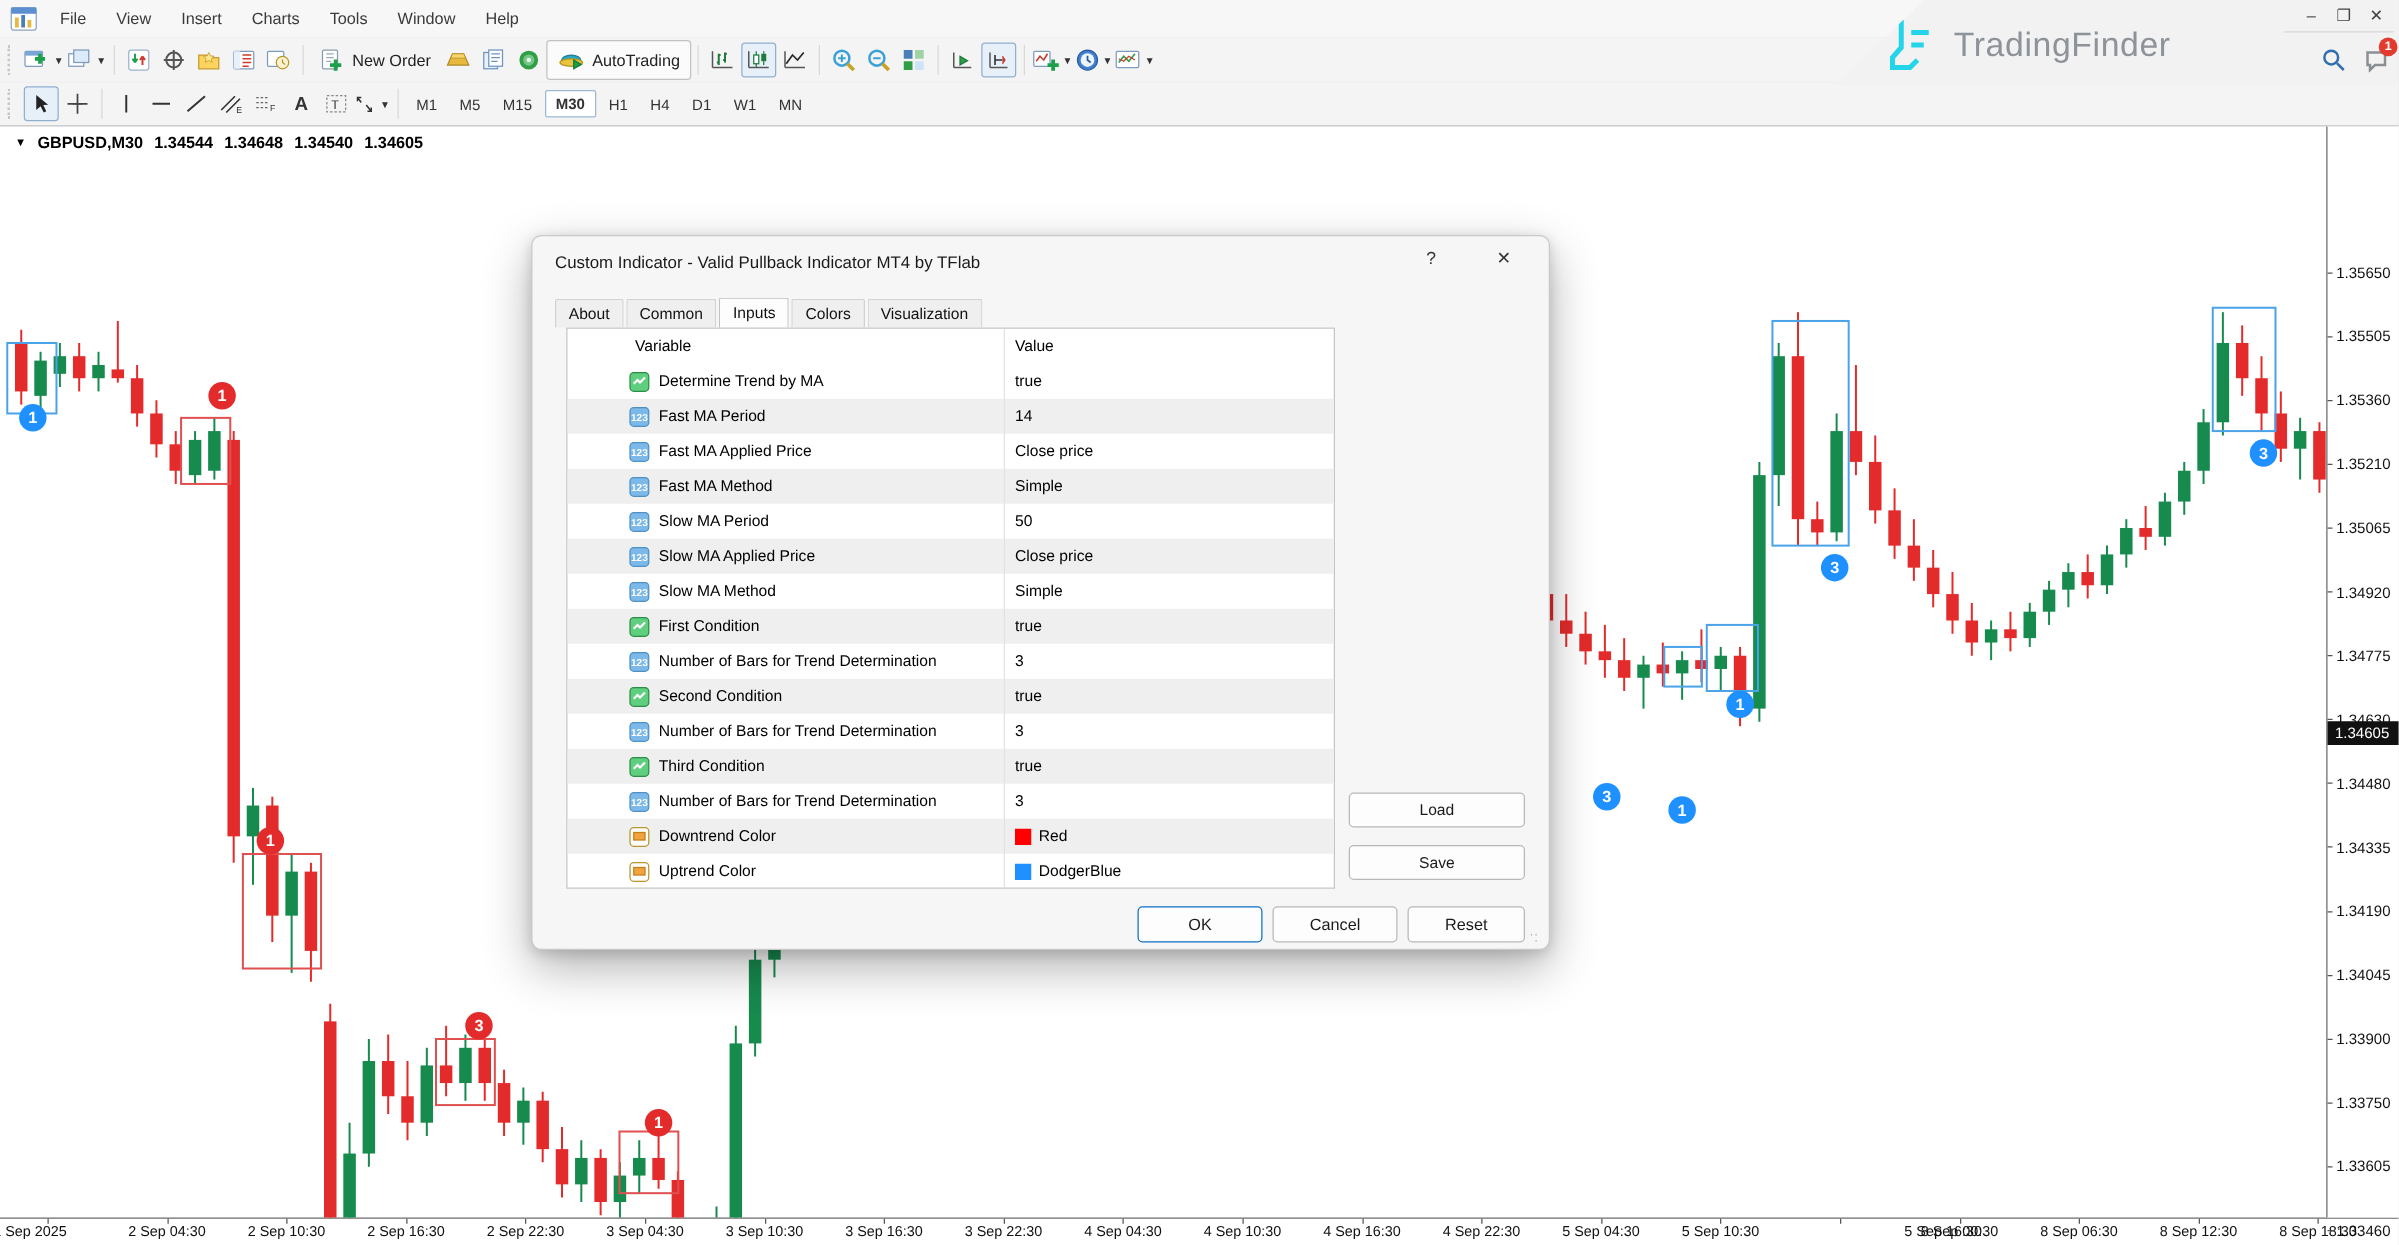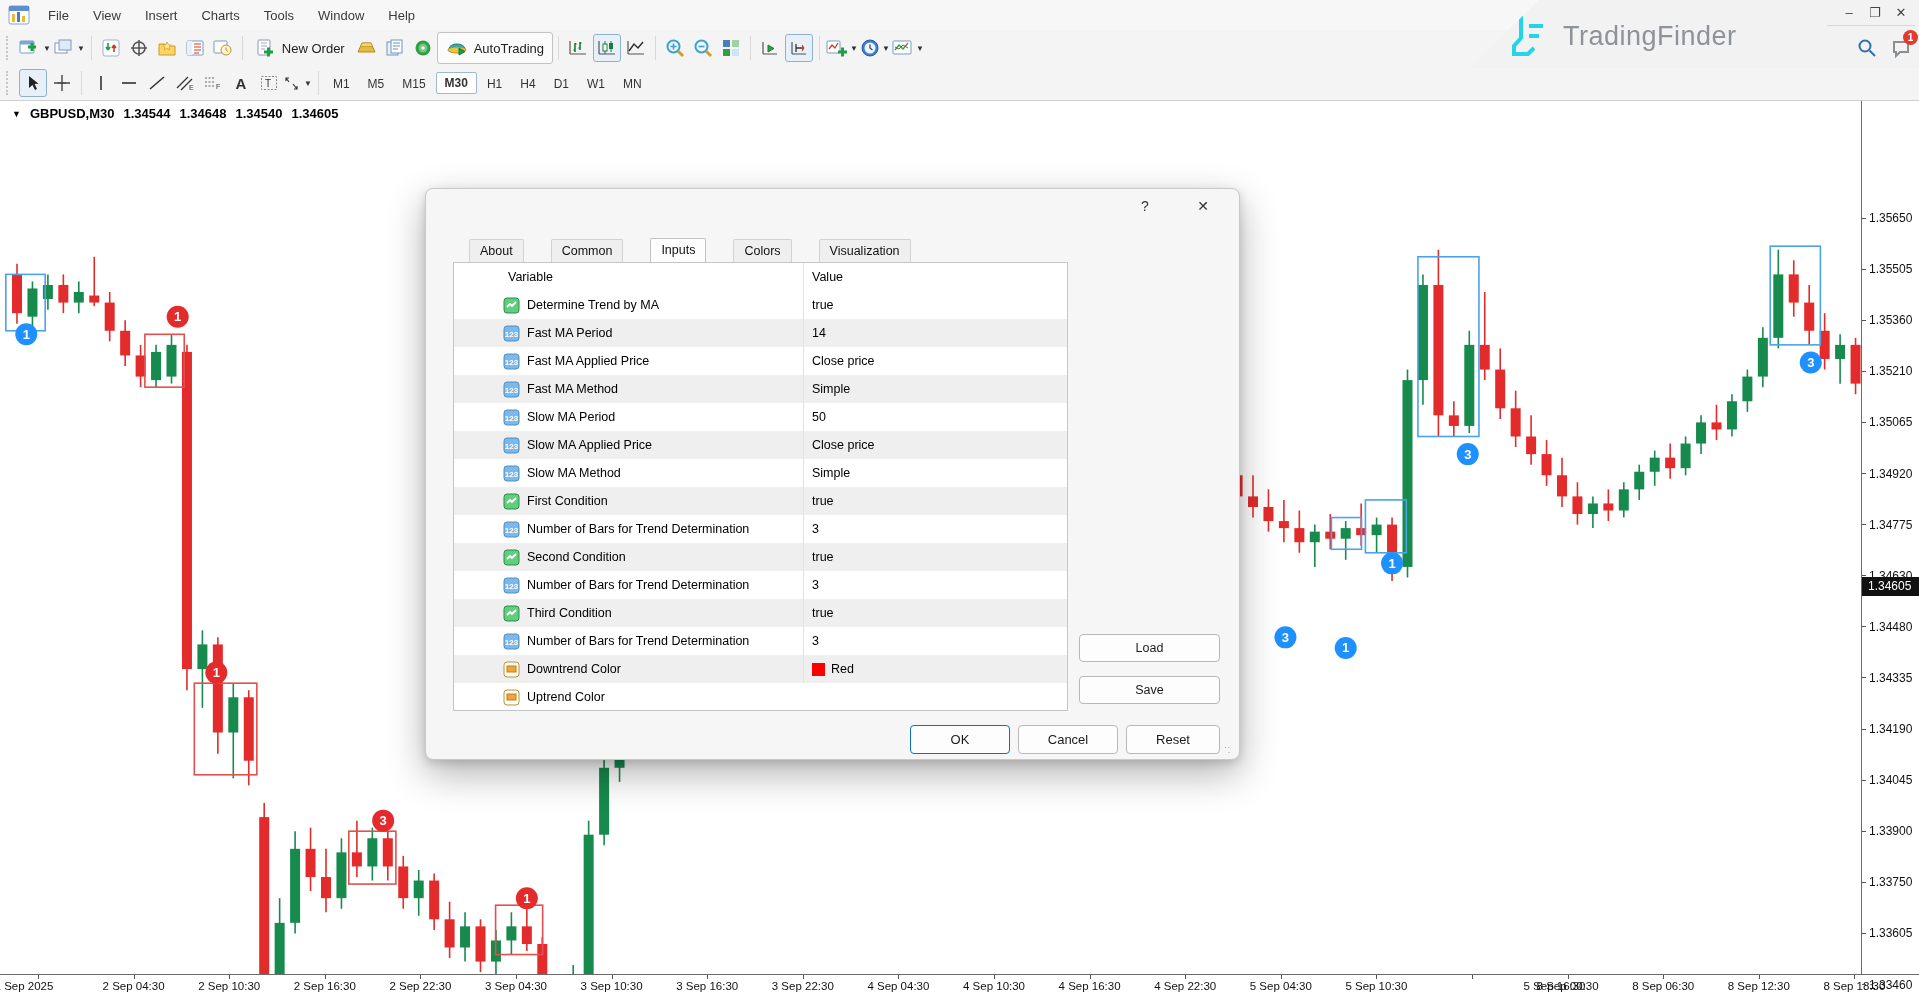--- a/index.html
+++ b/index.html
@@ -39,21 +39,21 @@
   .taxis{position:absolute;left:0;top:873px;width:1919px;height:23px;border-top:1px solid #6b6b6b;background:#fff;}
   .tlabel{position:absolute;top:5px;font-size:11.5px;color:#111;transform:translateX(-50%);white-space:nowrap;}
   .ttick{position:absolute;top:0;width:1px;height:4px;background:#555;}
   
   .dialog{position:absolute;left:425px;top:188px;width:813px;height:570px;background:#f6f6f7;border:1px solid #c9c9c9;border-radius:8px;box-shadow:0 14px 38px rgba(0,0,0,.30),0 3px 10px rgba(0,0,0,.15);z-index:50;}
   .dlg-title{position:absolute;left:0;top:0;right:0;height:40px;display:flex;align-items:center;}
   .dlg-title .txt{margin-left:18px;font-size:13.5px;color:#1a1a1a;}
   .dlg-help{position:absolute;left:706px;top:9px;width:26px;height:24px;text-align:center;font-size:14px;color:#333;}
   .dlg-close{position:absolute;left:762px;top:9px;width:30px;height:24px;text-align:center;font-size:14px;color:#333;}
   .tabs{position:absolute;left:18px;top:47px;display:flex;align-items:flex-end;height:26px;}
-  .tab{padding:4px 10px;font-size:12.5px;color:#111;border:1px solid #d2d2d2;border-bottom:none;background:#efeff0;margin-right:2px;border-radius:2px 2px 0 0;margin-left:25px;}
+  .tab{padding:4px 10px;font-size:12.5px;color:#111;border:1px solid #d2d2d2;border-bottom:none;background:#efeff0;margin-right:2px;border-radius:2px 2px 0 0;}
   .tab.active{background:#fdfdfe;padding-bottom:6px;position:relative;top:1px;border-color:#c2c2c2;}
   .ptable{position:absolute;left:27px;top:73px;width:615px;height:449px;background:#fff;border:1px solid #c5c5c5;box-sizing:border-box;overflow:hidden;}
   .prow{display:flex;height:28px;align-items:center;font-size:12.5px;color:#000;}
   .prow.head{font-size:12.5px;}
   .prow.stripe{background:#efefef;}
   .pcell-var{width:305px;display:flex;align-items:center;gap:7px;padding-left:5px;box-sizing:border-box;margin-left:44px;}
   .pcell-val{flex:1;border-left:1px solid #e2e2e2;height:100%;display:flex;align-items:center;padding-left:8px;gap:6px;box-sizing:border-box;}
   .prow.head .pcell-var{padding-left:10px;}
   .swatch{width:13px;height:13px;display:inline-block;}
   .sidebtn{position:absolute;width:139px;height:26px;background:#fdfdfd;border:1px solid #b8b8b8;border-radius:4px;font-size:12.5px;color:#1a1a1a;display:flex;align-items:center;justify-content:center;}
@@ -728,20 +728,23 @@
         <div class="ttick" style="left: 1663.2px;"></div>
         <div class="tlabel" style="left: 1663.2px;">8 Sep 06:30</div>
         <div class="ttick" style="left: 1758.8px;"></div>
         <div class="tlabel" style="left: 1758.8px;">8 Sep 12:30</div>
         <div class="ttick" style="left: 1854.4px;"></div>
         <div class="tlabel" style="left: 1854.4px;">8 Sep 18:30</div>
       </div>
   </div>
 
   <div class="dialog">
+    <div class="dlg-title">
+      <span class="txt">Custom Indicator - Valid Pullback Indicator MT4 by TFlab</span>
+    </div>
     <div class="dlg-help">?</div>
     <div class="dlg-close">✕</div>
     <div class="tabs" id="dlg-tabs">
         <span class="tab">About</span>
         <span class="tab">Common</span>
         <span class="tab active">Inputs</span>
         <span class="tab">Colors</span>
         <span class="tab">Visualization</span>
       </div>
     <div class="ptable" id="param-table">
@@ -919,20 +922,24 @@
           </div>
         </div>
         <div class="prow">
           <div class="pcell-var">
             <svg width="17" height="17">
               <rect x="1" y="1" width="15" height="15" rx="3" fill="#fdfdfd" stroke="#b9952e"></rect>
               <rect x="4" y="5" width="9" height="6" fill="#f2a33c" stroke="#c07f1d"></rect>
             </svg>
             <span>Uptrend Color</span>
           </div>
+          <div class="pcell-val">
+            <span class="swatch" style="background: rgb(30, 144, 255);"></span>
+            <span>DodgerBlue</span>
+          </div>
         </div>
       </div>
     <div class="sidebtn" style="left:653px;top:445px">Load</div>
     <div class="sidebtn" style="left:653px;top:487px">Save</div>
     <div class="footbtn default" style="left:484px">OK</div>
     <div class="footbtn" style="left:592px">Cancel</div>
     <div class="footbtn" style="left:700px;width:92px">Reset</div>
     <div class="grip">∙∙<br>&nbsp;∙</div>
   </div>
 

